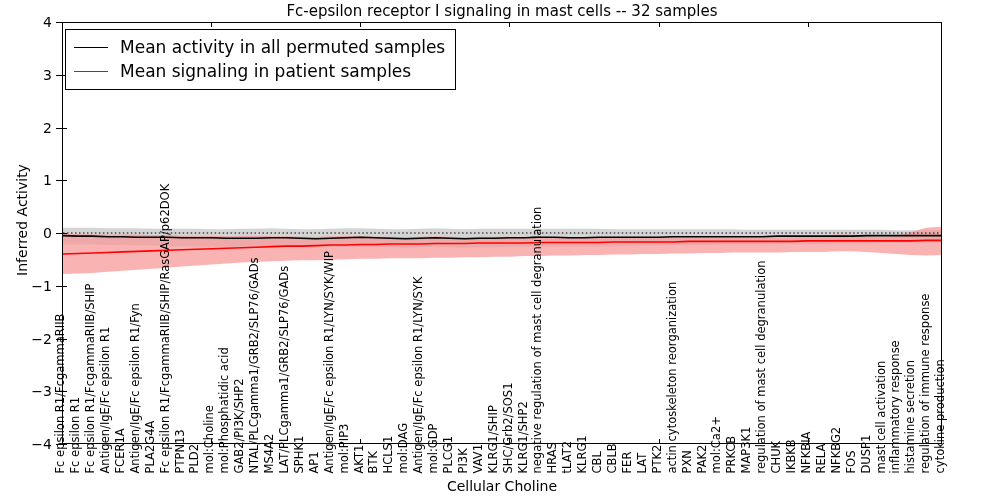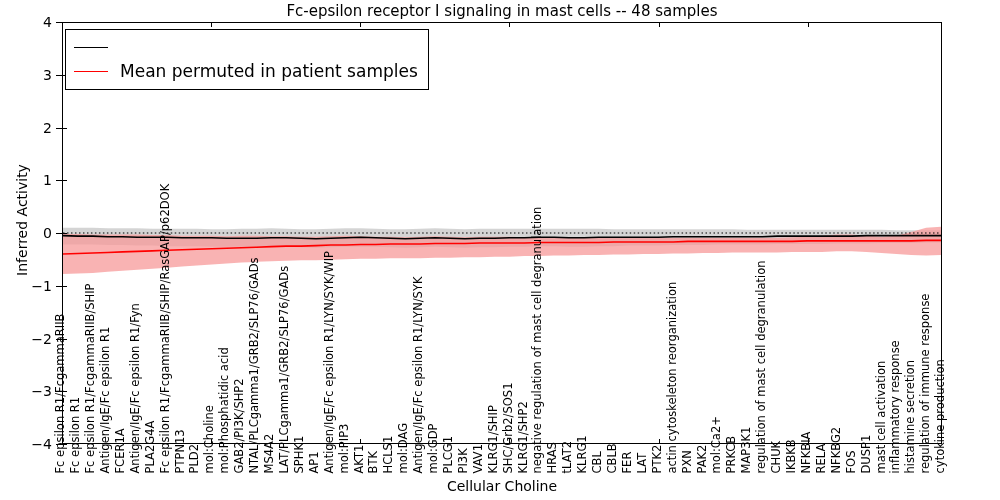--- a/index.html
+++ b/index.html
@@ -101,21 +101,21 @@
     width:34px;height:0;border-top-width:1.6px;border-top-style:solid;
     margin-right:12px;flex:0 0 34px;
   }
   .legend-text{font-size:17px;color:#000;white-space:nowrap;}
 </style>
 </head>
 <body>
 
 <div id="figure">
 
-  <div id="chart-title">Fc-epsilon receptor I signaling in mast cells -- 48 samples</div>
+  <div id="chart-title">Fc-epsilon receptor I signaling in mast cells -- 32 samples</div>
 
   <div id="plot-area">
     <svg id="plot-svg" viewBox="0 0 880 422" preserveAspectRatio="none">
       <g id="bands">
           <path d="M0.00 205.73 L14.92 205.73 L29.83 205.73 L44.75 206.25 L59.66 206.25 L74.58 206.25 L89.49 206.78 L104.41 206.78 L119.32 206.78 L134.24 206.78 L149.15 207.31 L164.07 207.31 L178.98 206.78 L193.90 206.78 L208.81 206.25 L223.73 206.78 L238.64 207.31 L253.56 207.31 L268.47 206.78 L283.39 206.25 L298.31 206.25 L313.22 206.78 L328.14 207.31 L343.05 207.31 L357.97 206.78 L372.88 206.25 L387.80 206.78 L402.71 207.31 L417.63 206.78 L432.54 206.78 L447.46 206.78 L462.37 206.78 L477.29 206.78 L492.20 206.78 L507.12 206.78 L522.03 206.78 L536.95 206.78 L551.86 207.31 L566.78 207.31 L581.69 207.31 L596.61 207.31 L611.53 207.31 L626.44 207.31 L641.36 207.31 L656.27 207.31 L671.19 207.31 L686.10 207.84 L701.02 207.84 L715.93 207.84 L730.85 207.84 L745.76 207.84 L760.68 207.84 L775.59 207.84 L790.51 207.84 L805.42 207.84 L820.34 207.84 L835.25 208.36 L850.17 208.36 L865.08 208.36 L880.00 208.36 L880.00 220.50 L865.08 220.50 L850.17 221.02 L835.25 221.02 L820.34 221.02 L805.42 221.55 L790.51 221.55 L775.59 221.55 L760.68 222.08 L745.76 222.08 L730.85 222.08 L715.93 222.08 L701.02 222.61 L686.10 222.61 L671.19 222.61 L656.27 222.61 L641.36 223.13 L626.44 223.13 L611.53 223.13 L596.61 223.66 L581.69 223.66 L566.78 223.66 L551.86 224.19 L536.95 224.19 L522.03 224.71 L507.12 224.71 L492.20 224.19 L477.29 224.19 L462.37 224.71 L447.46 224.71 L432.54 225.24 L417.63 225.24 L402.71 225.77 L387.80 225.24 L372.88 224.71 L357.97 225.24 L343.05 225.77 L328.14 225.24 L313.22 224.71 L298.31 224.71 L283.39 224.71 L268.47 225.24 L253.56 225.77 L238.64 225.24 L223.73 224.71 L208.81 224.71 L193.90 225.24 L178.98 224.71 L164.07 224.71 L149.15 224.71 L134.24 224.19 L119.32 224.19 L104.41 224.19 L89.49 223.66 L74.58 223.66 L59.66 223.13 L44.75 223.13 L29.83 222.61 L14.92 222.61 L0.00 222.61 Z" fill="#cccccc" fill-opacity="0.85" stroke="none"></path>
           <path d="M0.00 212.06 L14.92 212.06 L29.83 212.58 L44.75 212.58 L59.66 212.58 L74.58 212.58 L89.49 213.11 L104.41 213.11 L119.32 213.64 L134.24 213.64 L149.15 213.64 L164.07 214.16 L178.98 213.64 L193.90 213.64 L208.81 214.16 L223.73 214.16 L238.64 214.69 L253.56 214.69 L268.47 214.16 L283.39 213.64 L298.31 214.16 L313.22 214.69 L328.14 214.69 L343.05 215.22 L357.97 214.69 L372.88 214.16 L387.80 214.69 L402.71 215.22 L417.63 214.69 L432.54 214.69 L447.46 214.69 L462.37 215.22 L477.29 215.22 L492.20 215.22 L507.12 215.22 L522.03 215.75 L536.95 215.75 L551.86 215.75 L566.78 215.75 L581.69 215.75 L596.61 215.75 L611.53 215.75 L626.44 215.75 L641.36 215.75 L656.27 215.75 L671.19 215.75 L686.10 215.75 L701.02 215.75 L715.93 215.75 L730.85 215.22 L745.76 214.69 L760.68 213.64 L775.59 212.58 L790.51 212.58 L805.42 213.64 L820.34 214.69 L835.25 213.64 L850.17 209.95 L865.08 205.73 L880.00 204.67 L880.00 233.16 L865.08 233.68 L850.17 233.16 L835.25 232.10 L820.34 231.04 L805.42 229.99 L790.51 229.46 L775.59 229.46 L760.68 229.99 L745.76 229.99 L730.85 229.99 L715.93 230.52 L701.02 230.52 L686.10 230.52 L671.19 230.52 L656.27 231.04 L641.36 231.04 L626.44 231.57 L611.53 231.57 L596.61 232.10 L581.69 232.10 L566.78 232.63 L551.86 232.63 L536.95 233.16 L522.03 233.16 L507.12 233.68 L492.20 233.68 L477.29 234.21 L462.37 234.21 L447.46 234.74 L432.54 234.74 L417.63 235.26 L402.71 235.26 L387.80 235.79 L372.88 235.79 L357.97 236.32 L343.05 236.32 L328.14 236.32 L313.22 236.85 L298.31 236.85 L283.39 237.38 L268.47 237.90 L253.56 238.43 L238.64 238.43 L223.73 238.96 L208.81 239.49 L193.90 240.01 L178.98 240.54 L164.07 241.59 L149.15 242.65 L134.24 243.71 L119.32 244.76 L104.41 245.81 L89.49 246.87 L74.58 247.93 L59.66 248.98 L44.75 250.04 L29.83 251.09 L14.92 251.62 L0.00 252.15 Z" fill="#f79a9a" fill-opacity="0.75" stroke="none"></path>
         </g>
       <g id="zeroline-g">
           <line x1="0" x2="880" y1="211" y2="211" stroke="#000" stroke-width="1.2" stroke-dasharray="1.5,2.5"></line>
         </g>
@@ -234,20 +234,21 @@
       <div class="xtick" style="left: 886.539px;">mast cell activation</div>
       <div class="xtick" style="left: 901.454px;">inflammatory response</div>
       <div class="xtick" style="left: 916.369px;">histamine secretion</div>
       <div class="xtick" style="left: 931.285px;">regulation of immune response</div>
       <div class="xtick" style="left: 946.2px;">cytokine production</div>
     </div>
 
   <div id="legend">
     <div class="legend-row">
       <span class="legend-swatch" style="border-top-color:#000000"></span>
+      <span class="legend-text">Mean activity in all permuted samples</span>
     </div>
     <div class="legend-row">
       <span class="legend-swatch" style="border-top-color:#ff0000"></span>
-      <span class="legend-text">Mean permuted in patient samples</span>
+      <span class="legend-text">Mean signaling in patient samples</span>
     </div>
   </div>
 
 </div>
 
 </body></html>

